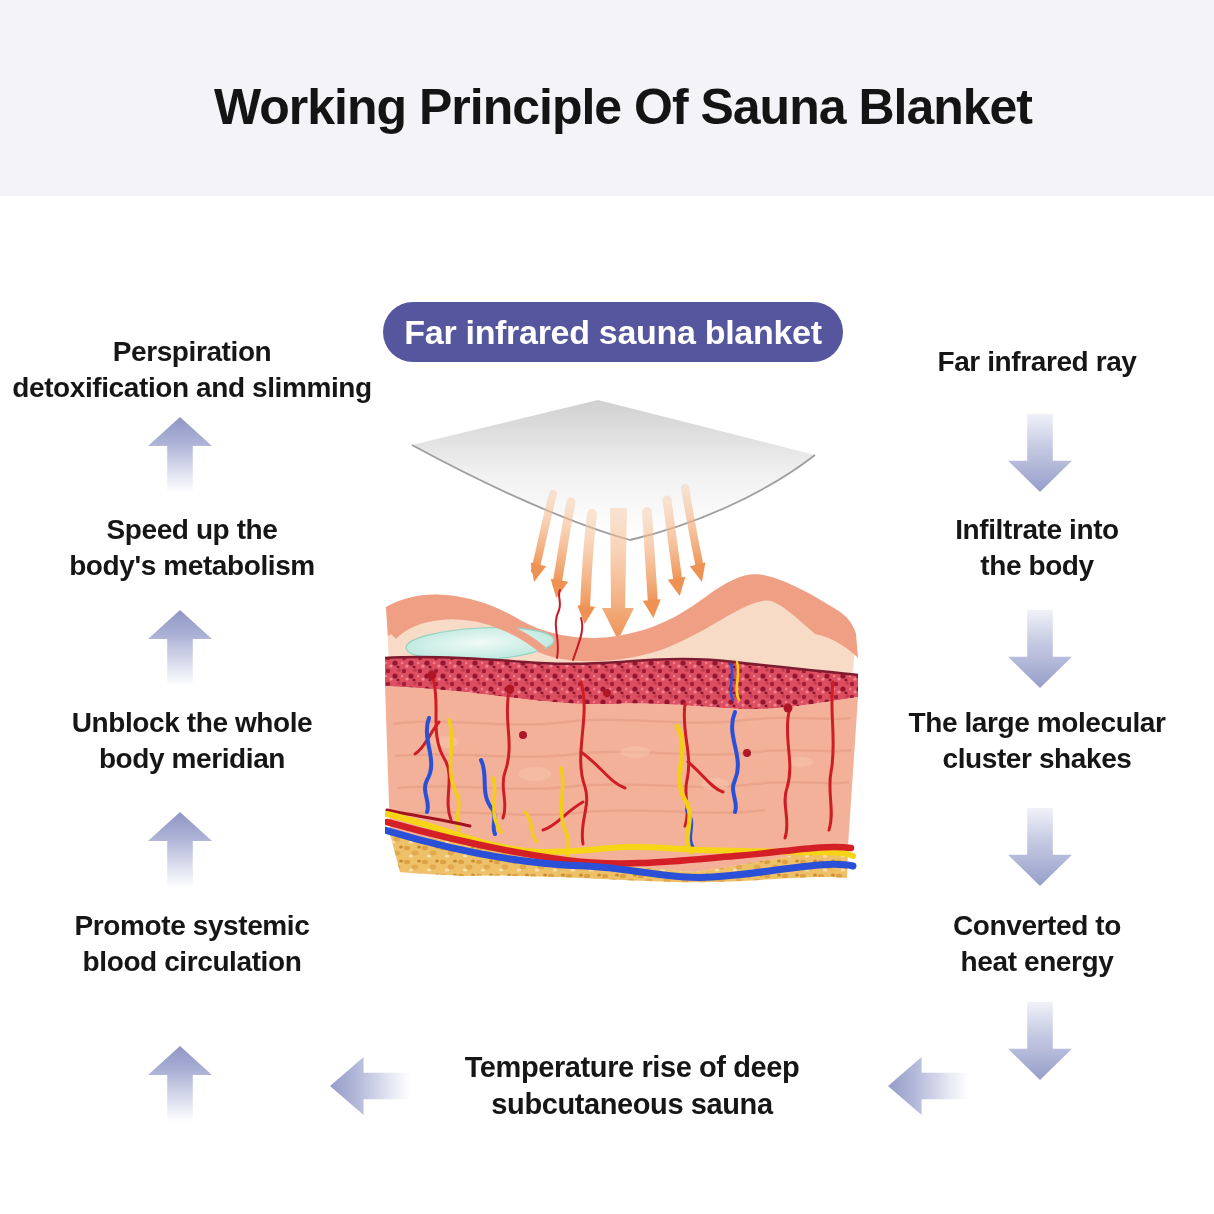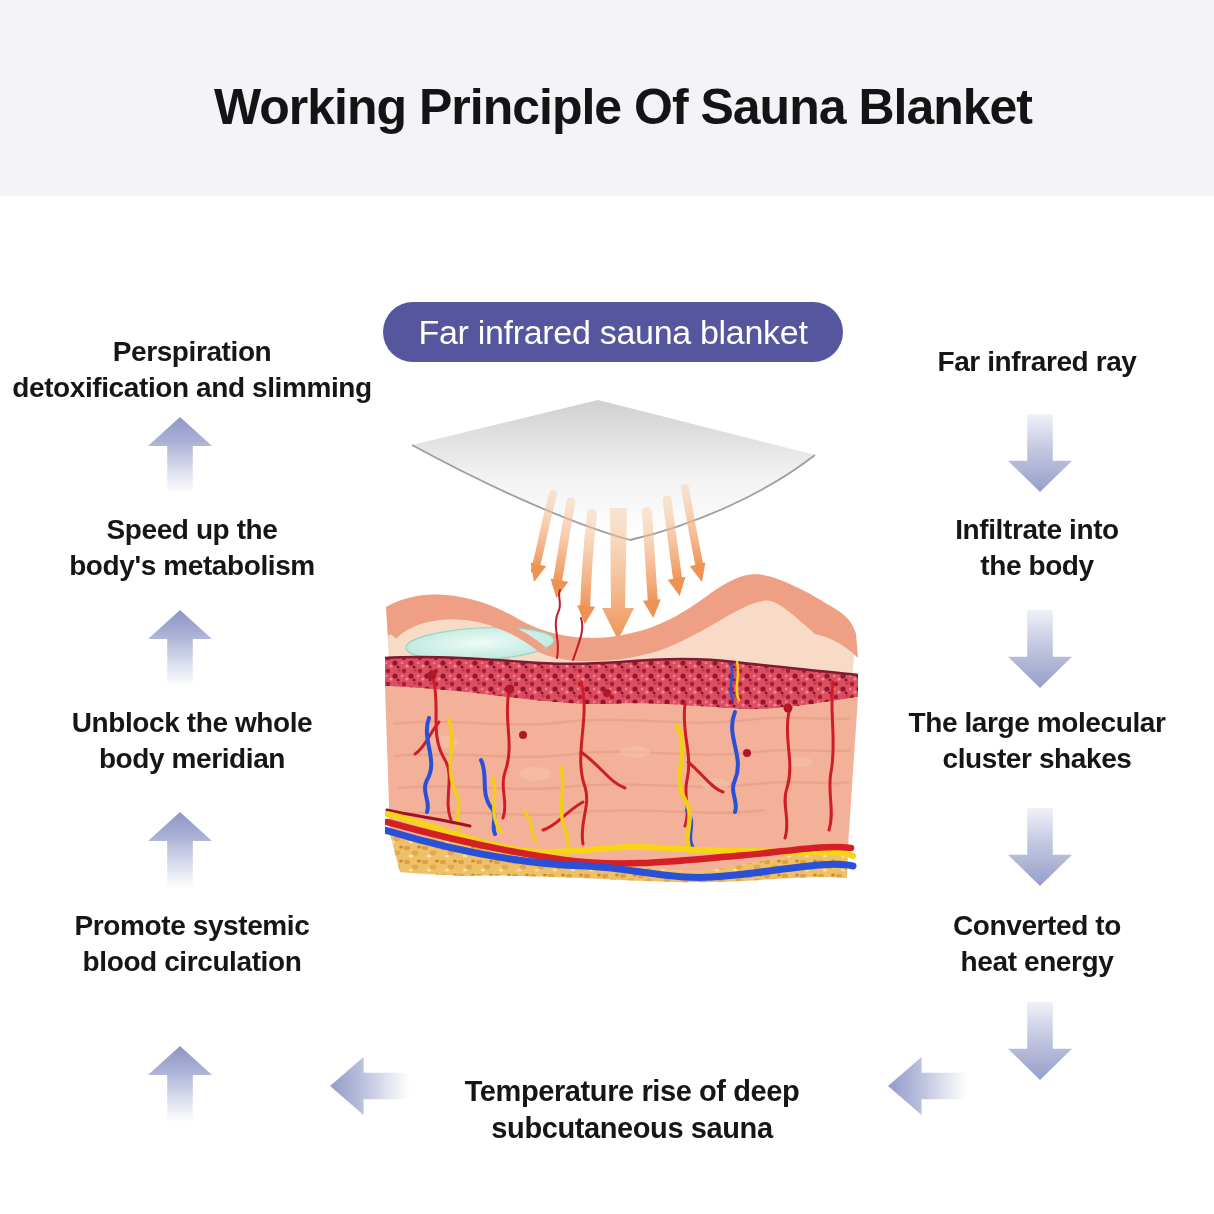--- a/index.html
+++ b/index.html
@@ -11,21 +11,21 @@
     position:absolute;left:0;top:0;width:1214px;height:196px;background:#f4f4f8;
   }
   .title{
     position:absolute;left:0;top:62px;width:1214px;text-align:center;
     font-size:50px;font-weight:700;letter-spacing:-1px;color:#141414;margin:16px;
   }
   .pill{
     position:absolute;left:383px;top:302px;width:460px;height:60px;border-radius:31px;
     background:#55569e;display:flex;align-items:center;justify-content:center;
   }
-  .pill span{color:#ffffff;font-size:34px;font-weight:400;letter-spacing:-0.3px;}
+  .pill span{color:#ffffff;font-size:34px;font-weight:700;letter-spacing:-0.3px;}
   .flow-text{
     position:absolute;text-align:center;font-size:28px;line-height:36px;
     font-weight:600;letter-spacing:-0.4px;color:#161616;
   }
   .flow-text span{display:block;}
   .arrow{position:absolute;}
   .arrow-up{
     width:64px;height:76px;
     background:linear-gradient(180deg,#8f96c4 0%,#aab0d5 32%,#dde0ef 72%,#ffffff 100%);
     clip-path:polygon(50% 0%,100% 38%,70% 38%,70% 100%,30% 100%,30% 38%,0% 38%);
@@ -96,21 +96,21 @@
   </div>
   <div class="arrow arrow-down" style="left:1008px;top:808px;"></div>
 
   <div class="flow-text" style="left:837px;top:908px;width:400px;">
     <span>Converted to</span>
     <span>heat energy</span>
   </div>
   <div class="arrow arrow-down" style="left:1008px;top:1002px;"></div>
 
   <div class="arrow arrow-left" style="left:330px;top:1057px;"></div>
-  <div class="flow-text" style="left:432px;top:1049px;width:400px;font-size:29px;line-height:37px;margin-top:24px;">
+  <div class="flow-text" style="left:432px;top:1049px;width:400px;font-size:29px;line-height:37px;">
     <span>Temperature rise of deep</span>
     <span>subcutaneous sauna</span>
   </div>
   <div class="arrow arrow-left" style="left:888px;top:1057px;"></div>
 
   <svg class="illu" viewBox="0 0 475 508">
     <defs>
       <linearGradient id="blanketGrad" x1="0" y1="0" x2="0" y2="1">
         <stop offset="0%" stop-color="#d0d0d0"></stop>
         <stop offset="55%" stop-color="#f2f2f2"></stop>

